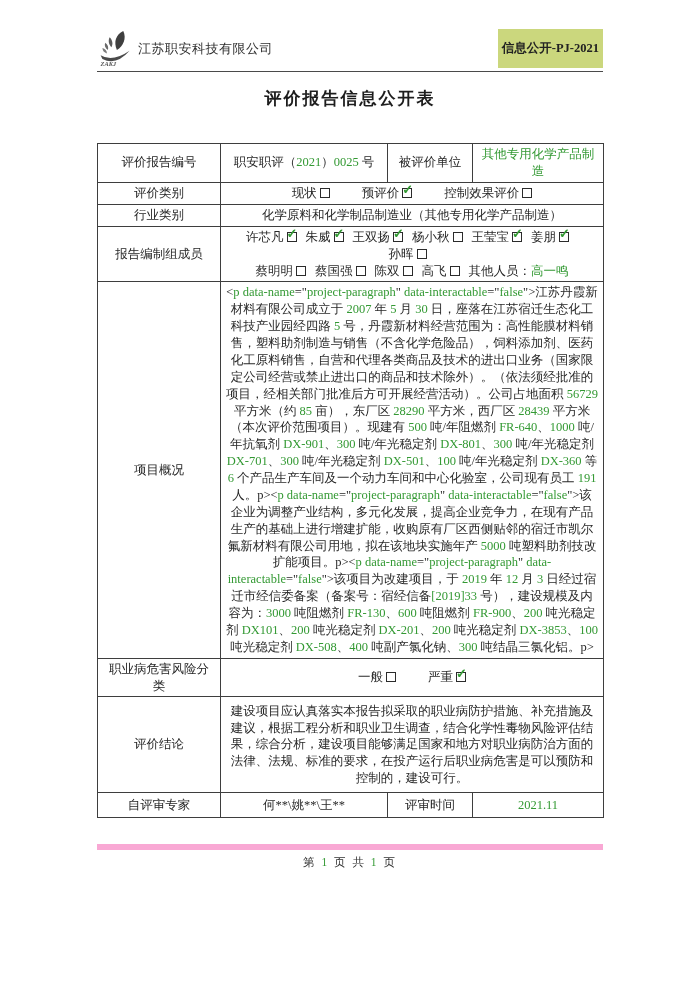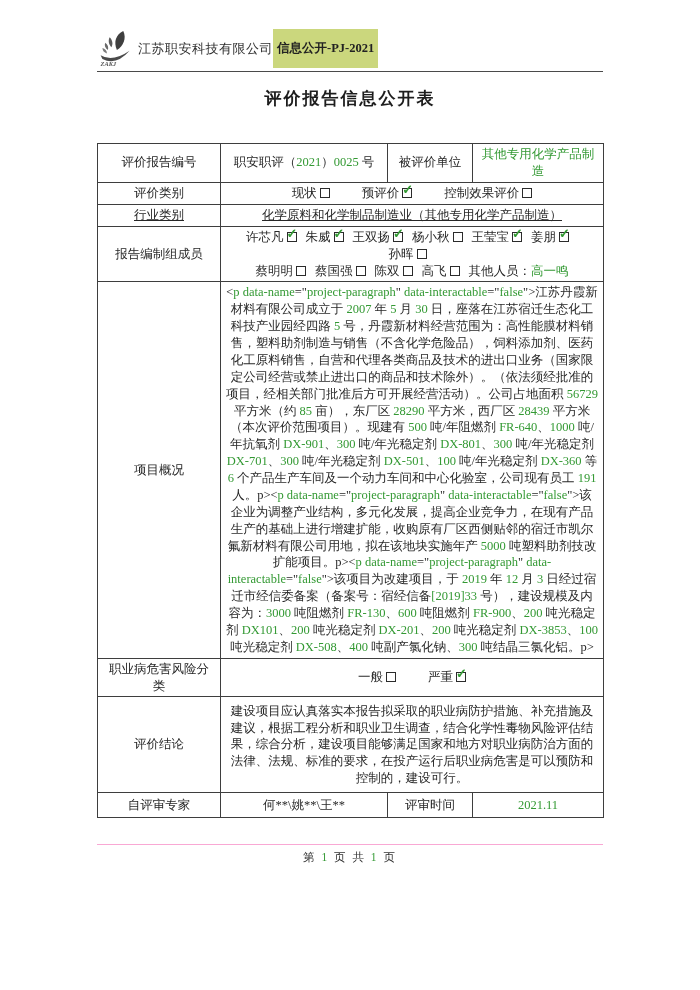--- a/index.html
+++ b/index.html
@@ -7,53 +7,53 @@
     --bd:#3e3e3e;
     --green:#339933;
     --hl:#cbd77d;
   }
   *{box-sizing:border-box;}
   html,body{margin:0;padding:0;background:#ffffff;}
   body{font-family:"Liberation Serif","DejaVu Serif",serif;color:var(--ink);}
   .page{width:700px;height:990px;background:#fff;position:relative;padding:30px 97px 0 97px;overflow:hidden;}
 
   
-  .hdr{display:flex;align-items:flex-end;border-bottom:1px solid #4a4a4a;padding-bottom:3px;height:42px;}
+  .hdr{display:flex;justify-content:space-between;align-items:flex-end;border-bottom:1px solid #4a4a4a;padding-bottom:3px;height:42px;}
   .hdr-left{display:flex;align-items:center;gap:3px;}
   .logo{width:38px;height:38px;flex:0 0 auto;}
   .company{font-size:13px;letter-spacing:.5px;color:#2f2f2f;}
   .doc-code{font-size:12.5px;font-weight:bold;background:var(--hl);padding:11px 4px;color:#222;}
 
   
   .title{text-align:center;font-size:17px;font-weight:bold;letter-spacing:2px;margin:15px 0 11px 0;color:#1d1d1d;}
 
   
   table.form{border-collapse:collapse;table-layout:fixed;width:506px;font-size:12.5px;color:var(--ink);margin-top:33px;}
   table.form td{border:1px solid var(--bd);padding:2px 5px;text-align:center;vertical-align:middle;line-height:1.35;}
   col.c1{width:123px;} col.c2{width:167px;} col.c3{width:85px;} col.c4{width:131px;}
-  tr.r1{height:38px;} tr.r2{height:22px;} tr.r3{height:22px;} tr.r4{height:22px;text-decoration:underline;}
+  tr.r1{height:38px;} tr.r2{height:22px;} tr.r3{height:22px;} tr.r4{height:22px;}
   tr.r5{height:44px;} tr.r6{height:372px;} tr.r7{height:22px;} tr.r8{height:96px;}
   tr.r9{height:25px;} tr.r10{height:100px;}
   td.lbl{color:#262626;}
   .green{color:var(--green);text-align:right;}
   .lat{color:var(--green);}
 
   
   .cb{display:inline-block;width:10px;height:10px;border:1px solid #2b2b2b;margin-left:3px;position:relative;vertical-align:-1px;}
   .cb .mk{position:absolute;left:-1px;top:-6px;font-size:13px;font-weight:bold;color:var(--green);line-height:1;}
 
   .opt{margin:0 16px;white-space:nowrap;}
   .members{text-align:left;padding:2px 6px;line-height:20px;}
   .mem{margin-right:9px;white-space:nowrap;}
 
   td.proj{vertical-align:top;text-align:justify;padding:5px 8px 3px 8px;}
   td.concl{text-align:justify;line-height:17.6px;padding:4px 8px;}
 
   
-  .footer{margin-top:26px;border-top:1px solid #f9a8d4;text-align:center;font-size:11.5px;padding-top:5px;color:#333;letter-spacing:2px;}
+  .footer{margin-top:26px;border-top:6px solid #f9a8d4;text-align:center;font-size:11.5px;padding-top:5px;color:#333;letter-spacing:2px;}
 </style>
 </head>
 <body>
 
 <div class="page">
 
   <div class="hdr">
     <div class="hdr-left">
       <svg class="logo" viewBox="0 0 40 42" xmlns="http://www.w3.org/2000/svg">
         <path d="M28 1 C 20 5, 17 13, 21 22 C 28 18, 32 9, 28 1 Z" fill="#3f3f3f"></path>

